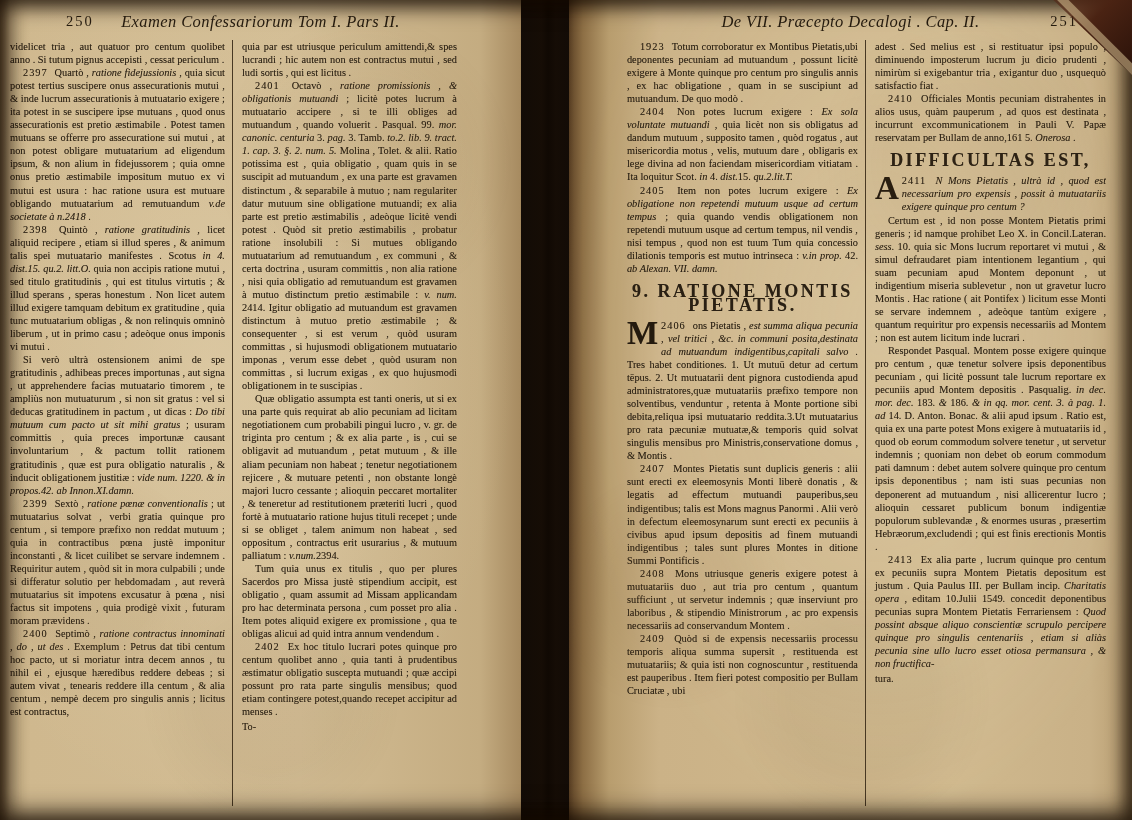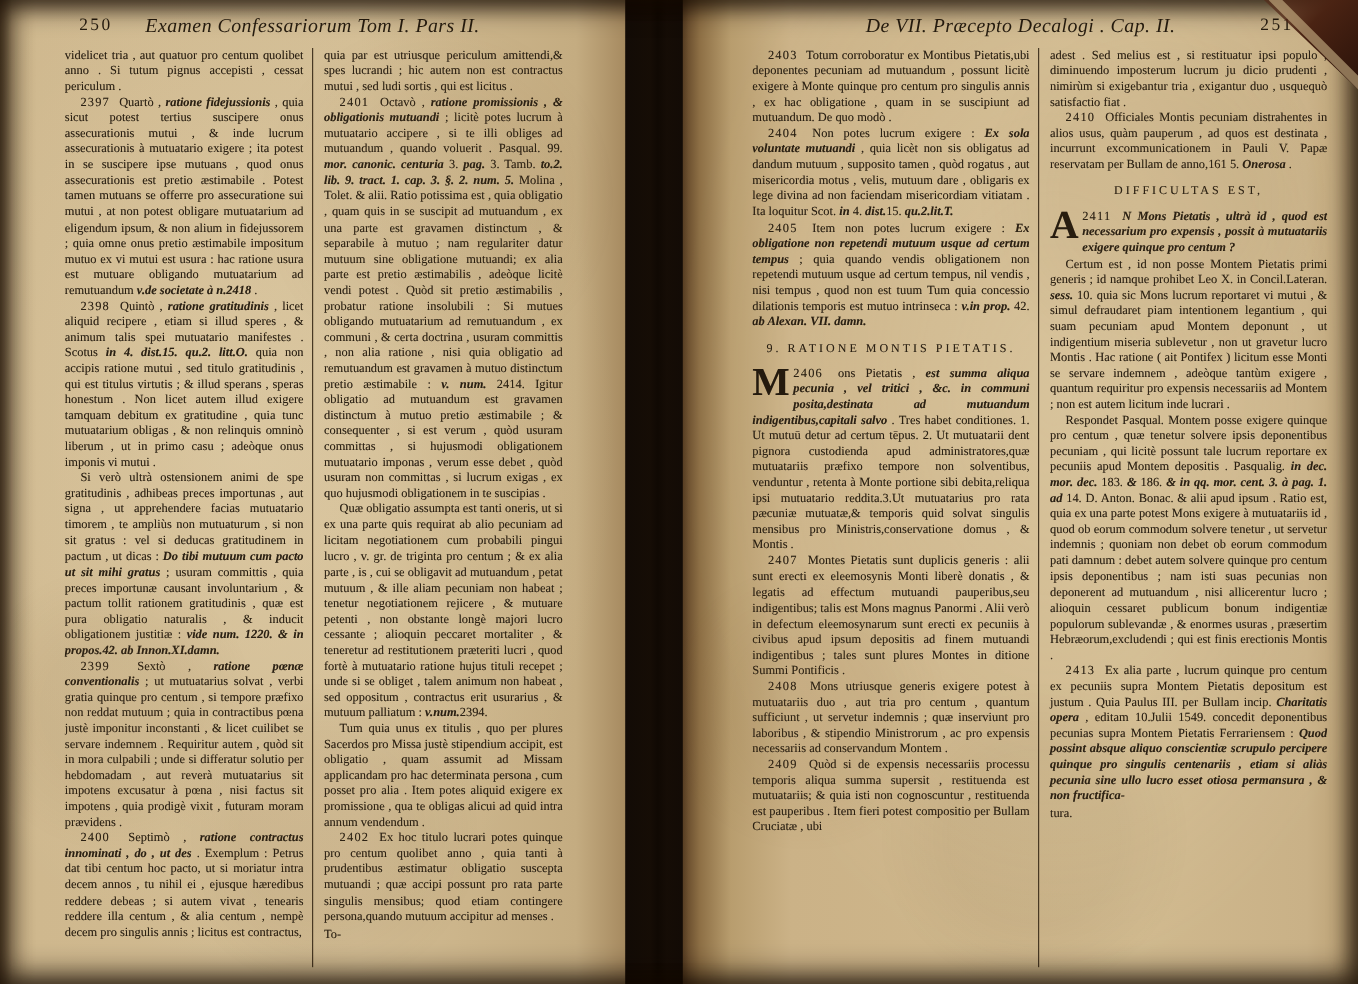--- a/index.html
+++ b/index.html
@@ -60,40 +60,41 @@
   }
   .pg-header .title{position:absolute;left:0;right:0;text-align:center;top:0;}
   .pg-num{position:absolute;top:1px;font-size:14.5px;font-style:normal;letter-spacing:2px;}
   .page-left .pg-num{left:66px;}
   .page-right .pg-num{right:54px;}
   
   .cols{
     position:absolute;top:40px;bottom:14px;
     display:flex;
   }
-  .page-left .cols{left:10px;right:52px;padding-left:44px;}
+  .page-left .cols{left:10px;right:64px;}
   .page-right .cols{left:58px;right:26px;}
   .col{
     flex:1 1 0;overflow:hidden;
     font-size:10.35px;line-height:13.05px;
     text-align:justify;
     color:#2a2013;
     text-shadow:0 0 0.4px rgba(42,32,19,0.35);
   }
   .col + .col{border-left:1px solid #473823;padding-left:9px;margin-left:7px;}
   .col p{margin:0;text-indent:13px;}
   .col p.noindent{text-indent:0;}
   .col p.hasdrop{text-indent:0;}
   .num{letter-spacing:1px;padding-right:3px;}
-  .it{font-style:italic;font-weight:bold;}
+  .it{font-style:italic;}
   p.heading{
     text-align:center;text-indent:0;
-    font-size:10px;letter-spacing:2.5px;
+    font-size:18px;letter-spacing:2.5px;
     margin:9px 0 7px 0 !important;line-height:14px;
     font-variant:small-caps;
+    font-weight:bold;
   }
   p.catchword{text-align:left;text-indent:0;padding-right:26px;margin-top:2px !important;}
   .dropcap{
     float:left;font-size:33px;line-height:26px;
     padding:1px 3px 0 0;font-weight:bold;color:#241a0e;
   }
   
   .mottle{
     position:absolute;inset:0;pointer-events:none;z-index:4;opacity:.5;
     background:
@@ -119,35 +120,35 @@
           <p class=""><span class="num">2398 </span><span>Quintò , </span><span class="it">ratione gratitudinis</span><span> , licet aliquid recipere , etiam si illud speres , &amp; animum talis spei mutuatario manifestes . Scotus </span><span class="it">in 4. dist.15. qu.2. litt.O.</span><span> quia non accipis ratione mutui , sed titulo gratitudinis , qui est titulus virtutis ; &amp; illud sperans , speras honestum . Non licet autem illud exigere tamquam debitum ex gratitudine , quia tunc mutuatarium obligas , &amp; non relinquis omninò liberum , ut in primo casu ; adeòque onus imponis vi mutui .</span></p>
           <p class=""><span>Si verò ultrà ostensionem animi de spe gratitudinis , adhibeas preces importunas , aut signa , ut apprehendere facias mutuatario timorem , te ampliùs non mutuaturum , si non sit gratus : vel si deducas gratitudinem in pactum , ut dicas : </span><span class="it">Do tibi mutuum cum pacto ut sit mihi gratus</span><span> ; usuram committis , quia preces importunæ causant involuntarium , &amp; pactum tollit rationem gratitudinis , quæ est pura obligatio naturalis , &amp; inducit obligationem justitiæ : </span><span class="it">vide num. 1220. &amp; in propos.42. ab Innon.XI.damn.</span><span></span></p>
           <p class=""><span class="num">2399 </span><span>Sextò , </span><span class="it">ratione pœnæ conventionalis</span><span> ; ut mutuatarius solvat , verbi gratia quinque pro centum , si tempore præfixo non reddat mutuum ; quia in contractibus pœna justè imponitur inconstanti , &amp; licet cuilibet se servare indemnem . Requiritur autem , quòd sit in mora culpabili ; unde si differatur solutio per hebdomadam , aut reverà mutuatarius sit impotens excusatur à pœna , nisi factus sit impotens , quia prodigè vixit , futuram moram prævidens .</span></p>
           <p class=""><span class="num">2400 </span><span>Septimò , </span><span class="it">ratione contractus innominati , do , ut des</span><span> . Exemplum : Petrus dat tibi centum hoc pacto, ut si moriatur intra decem annos , tu nihil ei , ejusque hæredibus reddere debeas ; si autem vivat , tenearis reddere illa centum , &amp; alia centum , nempè decem pro singulis annis ; licitus est contractus,</span></p>
         </div>
         <div class="col">
           <p class="noindent"><span>quia par est utriusque periculum amittendi,&amp; spes lucrandi ; hic autem non est contractus mutui , sed ludi sortis , qui est licitus .</span></p>
           <p class=""><span class="num">2401 </span><span>Octavò , </span><span class="it">ratione promissionis , &amp; obligationis mutuandi</span><span> ; licitè potes lucrum à mutuatario accipere , si te illi obliges ad mutuandum , quando voluerit . Pasqual. 99. </span><span class="it">mor. canonic. centuria</span><span> 3. </span><span class="it">pag.</span><span> 3. Tamb. </span><span class="it">to.2. lib. 9. tract. 1. cap. 3. §. 2. num. 5.</span><span> Molina , Tolet. &amp; alii. Ratio potissima est , quia obligatio , quam quis in se suscipit ad mutuandum , ex una parte est gravamen distinctum , &amp; separabile à mutuo ; nam regulariter datur mutuum sine obligatione mutuandi; ex alia parte est pretio æstimabilis , adeòque licitè vendi potest . Quòd sit pretio æstimabilis , probatur ratione insolubili : Si mutues obligando mutuatarium ad remutuandum , ex communi , &amp; certa doctrina , usuram committis , non alia ratione , nisi quia obligatio ad remutuandum est gravamen à mutuo distinctum pretio æstimabile : </span><span class="it">v. num.</span><span> 2414. Igitur obligatio ad mutuandum est gravamen distinctum à mutuo pretio æstimabile ; &amp; consequenter , si est verum , quòd usuram committas , si hujusmodi obligationem mutuatario imponas , verum esse debet , quòd usuram non committas , si lucrum exigas , ex quo hujusmodi obligationem in te suscipias .</span></p>
           <p class=""><span>Quæ obligatio assumpta est tanti oneris, ut si ex una parte quis requirat ab alio pecuniam ad licitam negotiationem cum probabili pingui lucro , v. gr. de triginta pro centum ; &amp; ex alia parte , is , cui se obligavit ad mutuandum , petat mutuum , &amp; ille aliam pecuniam non habeat ; tenetur negotiationem rejicere , &amp; mutuare petenti , non obstante longè majori lucro cessante ; alioquin peccaret mortaliter , &amp; teneretur ad restitutionem præteriti lucri , quod fortè à mutuatario ratione hujus tituli recepet ; unde si se obliget , talem animum non habeat , sed oppositum , contractus erit usurarius , &amp; mutuum palliatum : </span><span class="it">v.num.</span><span>2394.</span></p>
           <p class=""><span>Tum quia unus ex titulis , quo per plures Sacerdos pro Missa justè stipendium accipit, est obligatio , quam assumit ad Missam applicandam pro hac determinata persona , cum posset pro alia . Item potes aliquid exigere ex promissione , qua te obligas alicui ad quid intra annum vendendum .</span></p>
-          <p class=""><span class="num">2402 </span><span>Ex hoc titulo lucrari potes quinque pro centum quolibet anno , quia tanti à prudentibus æstimatur obligatio suscepta mutuandi ; quæ accipi possunt pro rata parte singulis mensibus; quod etiam contingere persona,quando mutuum accipitur ad menses .</span></p>
+          <p class=""><span class="num">2402 </span><span>Ex hoc titulo lucrari potes quinque pro centum quolibet anno , quia tanti à prudentibus æstimatur obligatio suscepta mutuandi ; quæ accipi possunt pro rata parte singulis mensibus; quod etiam contingere potest,quando recepet accipitur ad menses .</span></p>
           <p class="catchword"><span>To-</span></p>
         </div>
       </div>
     <div class="mottle"></div>
   </div>
 
   <div class="page page-right">
     <div class="pg-header">
       <span class="title">De VII. Præcepto Decalogi . Cap. II.</span>
       <span class="pg-num">251</span>
     </div>
     <div class="cols">
         <div class="col">
-          <p class=""><span class="num">2403 </span><span>Totum corroboratur ex Montibus Pietatis,ubi deponentes pecuniam ad mutuandum , possunt licitè exigere à Monte quinque pro centum pro singulis annis , ex hac obligatione , quam in se suscipiunt ad mutuandum. De quo modò .</span></p>
+          <p class=""><span class="num">1923 </span><span>Totum corroboratur ex Montibus Pietatis,ubi deponentes pecuniam ad mutuandum , possunt licitè exigere à Monte quinque pro centum pro singulis annis , ex hac obligatione , quam in se suscipiunt ad mutuandum. De quo modò .</span></p>
           <p class=""><span class="num">2404 </span><span>Non potes lucrum exigere : </span><span class="it">Ex sola voluntate mutuandi</span><span> , quia licèt non sis obligatus ad dandum mutuum , supposito tamen , quòd rogatus , aut misericordia motus , velis, mutuum dare , obligaris ex lege divina ad non faciendam misericordiam vitiatam . Ita loquitur Scot. </span><span class="it">in</span><span> 4. </span><span class="it">dist.</span><span>15. </span><span class="it">qu.2.lit.T.</span><span></span></p>
           <p class=""><span class="num">2405 </span><span>Item non potes lucrum exigere : </span><span class="it">Ex obligatione non repetendi mutuum usque ad certum tempus</span><span> ; quia quando vendis obligationem non repetendi mutuum usque ad certum tempus, nil vendis , nisi tempus , quod non est tuum Tum quia concessio dilationis temporis est mutuo intrinseca : </span><span class="it">v.in prop.</span><span> 42. </span><span class="it">ab Alexan. VII. damn.</span><span></span></p>
           <p class="heading"><span>9. RATIONE MONTIS PIETATIS.</span></p>
           <p class="hasdrop"><span class="dropcap">M</span><span class="num">2406 </span><span>ons Pietatis , </span><span class="it">est summa aliqua pecunia , vel tritici , &amp;c. in communi posita,destinata ad mutuandum indigentibus,capitali salvo</span><span> . Tres habet conditiones. 1. Ut mutuū detur ad certum tēpus. 2. Ut mutuatarii dent pignora custodienda apud administratores,quæ mutuatariis præfixo tempore non solventibus, venduntur , retenta à Monte portione sibi debita,reliqua ipsi mutuatario reddita.3.Ut mutuatarius pro rata pæcuniæ mutuatæ,&amp; temporis quid solvat singulis mensibus pro Ministris,conservatione domus , &amp; Montis .</span></p>
           <p class=""><span class="num">2407 </span><span>Montes Pietatis sunt duplicis generis : alii sunt erecti ex eleemosynis Monti liberè donatis , &amp; legatis ad effectum mutuandi pauperibus,seu indigentibus; talis est Mons magnus Panormi . Alii verò in defectum eleemosynarum sunt erecti ex pecuniis à civibus apud ipsum depositis ad finem mutuandi indigentibus ; tales sunt plures Montes in ditione Summi Pontificis .</span></p>
           <p class=""><span class="num">2408 </span><span>Mons utriusque generis exigere potest à mutuatariis duo , aut tria pro centum , quantum sufficiunt , ut servetur indemnis ; quæ inserviunt pro laboribus , &amp; stipendio Ministrorum , ac pro expensis necessariis ad conservandum Montem .</span></p>
           <p class=""><span class="num">2409 </span><span>Quòd si de expensis necessariis processu temporis aliqua summa supersit , restituenda est mutuatariis; &amp; quia isti non cognoscuntur , restituenda est pauperibus . Item fieri potest compositio per Bullam Cruciatæ , ubi</span></p>
         </div>
         <div class="col">
           <p class="noindent"><span>adest . Sed melius est , si restituatur ipsi populo , diminuendo imposterum lucrum ju dicio prudenti , nimirùm si exigebantur tria , exigantur duo , usquequò satisfactio fiat .</span></p>

